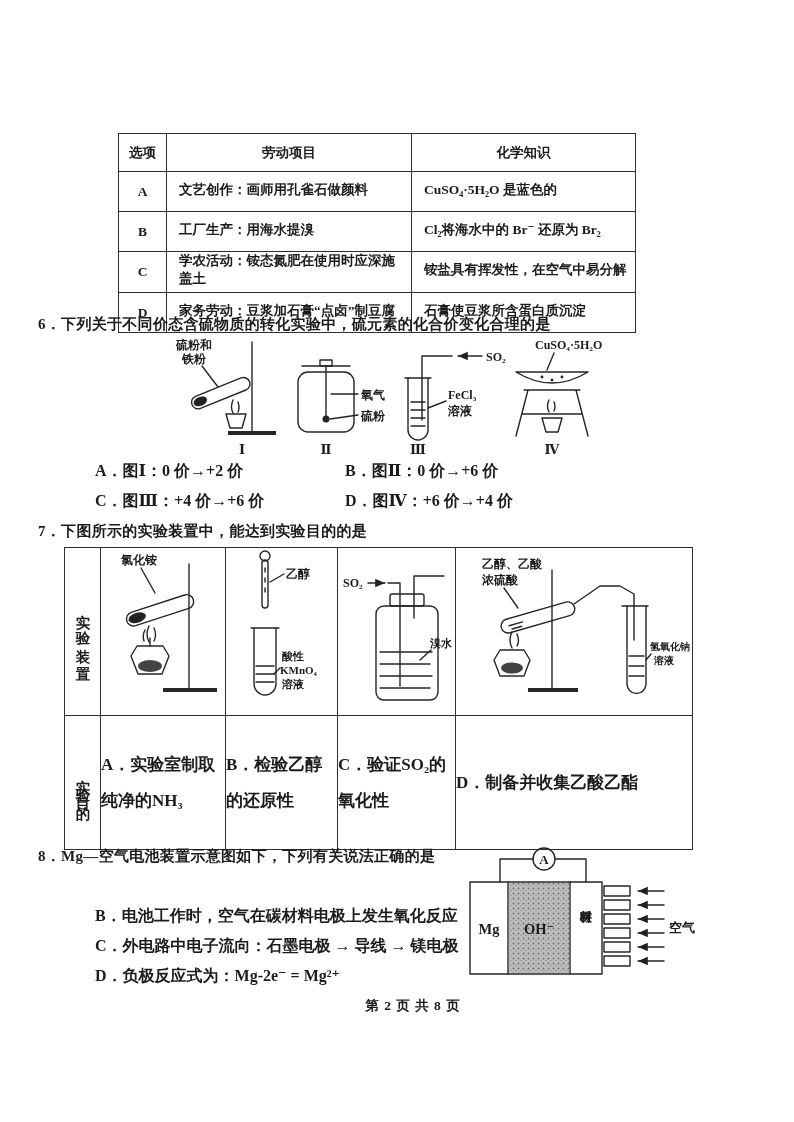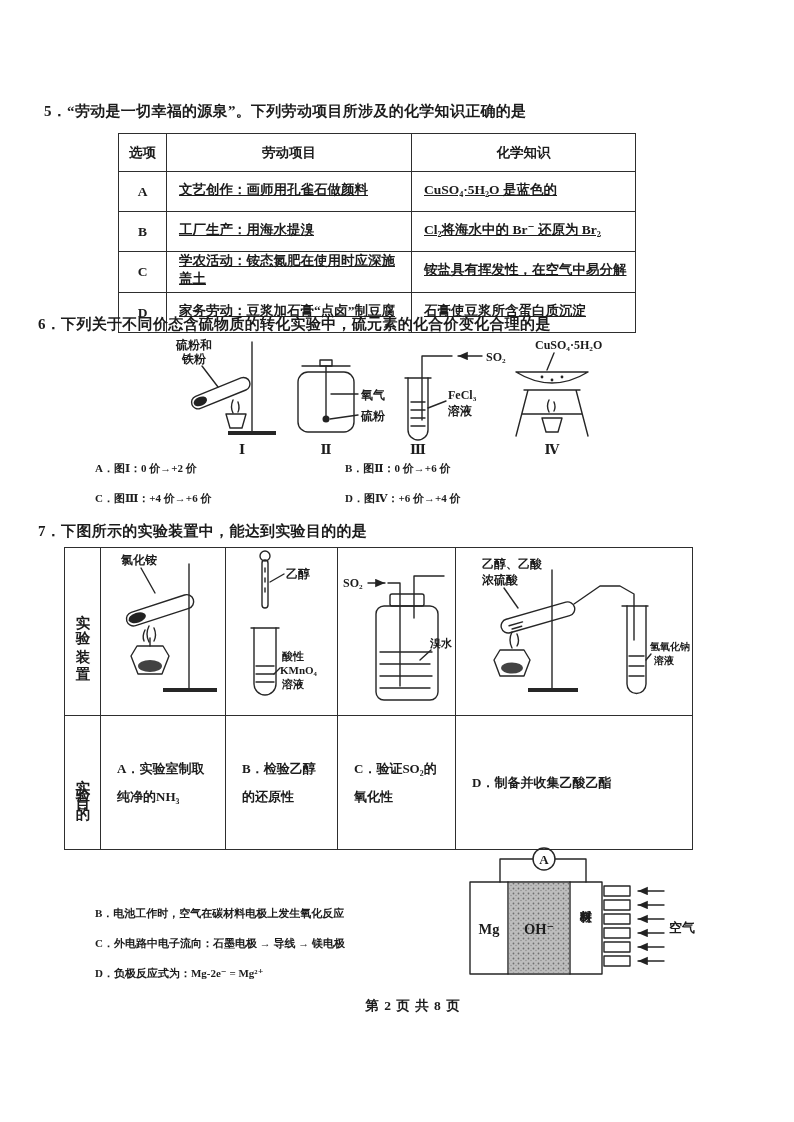--- a/index.html
+++ b/index.html
@@ -3,30 +3,30 @@
 <meta charset="utf-8">
 <style>
   html,body{margin:0;padding:0;}
   body{
     width:794px;height:1122px;background:#ffffff;position:relative;
     font-family:"Liberation Serif","DejaVu Serif",serif;
     color:#1c1c1c;font-weight:600;
   }
   .abs{position:absolute;}
   .stem{font-size:15px;letter-spacing:.3px;white-space:nowrap;}
-  .opt{font-size:11px;white-space:nowrap;}
+  .opt{font-size:16px;white-space:nowrap;}
   
   table.qtable{border-collapse:collapse;table-layout:fixed;}
   table.qtable td{border:1.5px solid #2e2e2e;font-size:13.5px;font-weight:600;}
   #q5-table td{height:35px;}
   #q5-table .c-opt{text-align:center;margin-left:36px;}
-  #q5-table .c-left{padding:0 6px 4px 12px;text-decoration:underline;}
+  #q5-table .c-left{padding:0 6px 4px 12px;}
   #q7-table td{vertical-align:middle;}
   #q7-table .app-cell{height:167px;padding:0;vertical-align:top;text-align:center;}
-  #q7-table .pur-cell{height:121px;padding:6px 16px;font-size:13px;line-height:2.1;}
+  #q7-table .pur-cell{height:121px;padding:6px 0;font-size:17px;line-height:2.1;}
   .vhead{writing-mode:vertical-lr;text-orientation:upright;margin:0 auto;
          font-size:14.5px;font-weight:700;}
   .vh-a{letter-spacing:17px;padding-top:10px;}
   .vh-p{letter-spacing:9px;padding-top:6px;}
   
   svg{overflow:visible;display:block;}
   svg text{font-family:inherit;fill:#1c1c1c;font-weight:600;}
   .sk{stroke:#262626;stroke-width:1.4;fill:none;stroke-linecap:round;stroke-linejoin:round;}
   .skb{stroke:#262626;stroke-width:4;fill:none;stroke-linecap:butt;}
   .ink{fill:#222;stroke:none;}
@@ -46,21 +46,20 @@
     <pattern id="stip" width="5" height="5" patternUnits="userSpaceOnUse">
       <rect width="5" height="5" fill="#bdbdbd"></rect>
       <circle cx="1.5" cy="1.5" r="0.9" fill="#6e6e6e"></circle>
       <circle cx="4" cy="3.5" r="0.7" fill="#8a8a8a"></circle>
     </pattern>
   </defs>
 </svg>
 
 <div class="abs" style="left:0;top:0;width:794px;height:1122px;">
 
-  <div class="abs stem" style="left:44px;top:102px;">5．“劳动是一切幸福的源泉”。下列劳动项目所涉及的化学知识正确的是</div>
 
   <table id="q5-table" class="qtable abs" style="left:118px;top:133px;width:517px;">
     <colgroup>
         <col style="width:48px">
         <col style="width:245px">
         <col style="width:224px">
       </colgroup>
     <tbody>
         <tr>
       <td class="c-opt">选项</td>
@@ -247,20 +246,21 @@
             <div class="vhead vh-p">实验目的</div>
           </td>
       <td class="pur-cell">A．实验室制取纯净的NH₃</td>
       <td class="pur-cell">B．检验乙醇的还原性</td>
       <td class="pur-cell">C．验证SO₂的氧化性</td>
       <td class="pur-cell">D．制备并收集乙酸乙酯</td>
     </tr>
   </tbody>
     </table>
 
+  <div class="abs stem" style="left:38px;top:847px;">8．Mg—空气电池装置示意图如下，下列有关说法正确的是</div>
   <div class="abs opt" style="left:95px;top:936px;">C．外电路中电子流向：石墨电极 → 导线 → 镁电极</div>
   <div class="abs opt" style="left:95px;top:906px;">B．电池工作时，空气在碳材料电极上发生氧化反应</div>
   <div class="abs opt" style="left:95px;top:966px;">D．负极反应式为：Mg-2e⁻ = Mg²⁺</div>
 
   <svg class="abs" style="left:452px;top:842px;" width="252" height="140" viewBox="0 0 252 140">
     <path class="sk" d="M48,40 V17 H81 M103,17 H134 V40"></path>
     <circle class="sk" cx="92" cy="17" r="11"></circle>
     <text x="92" y="22" class="t13" text-anchor="middle">A</text>
     <rect class="sk" x="18" y="40" width="132" height="92"></rect>
     <rect x="57" y="41" width="60" height="90" fill="url(#stip)"></rect>

